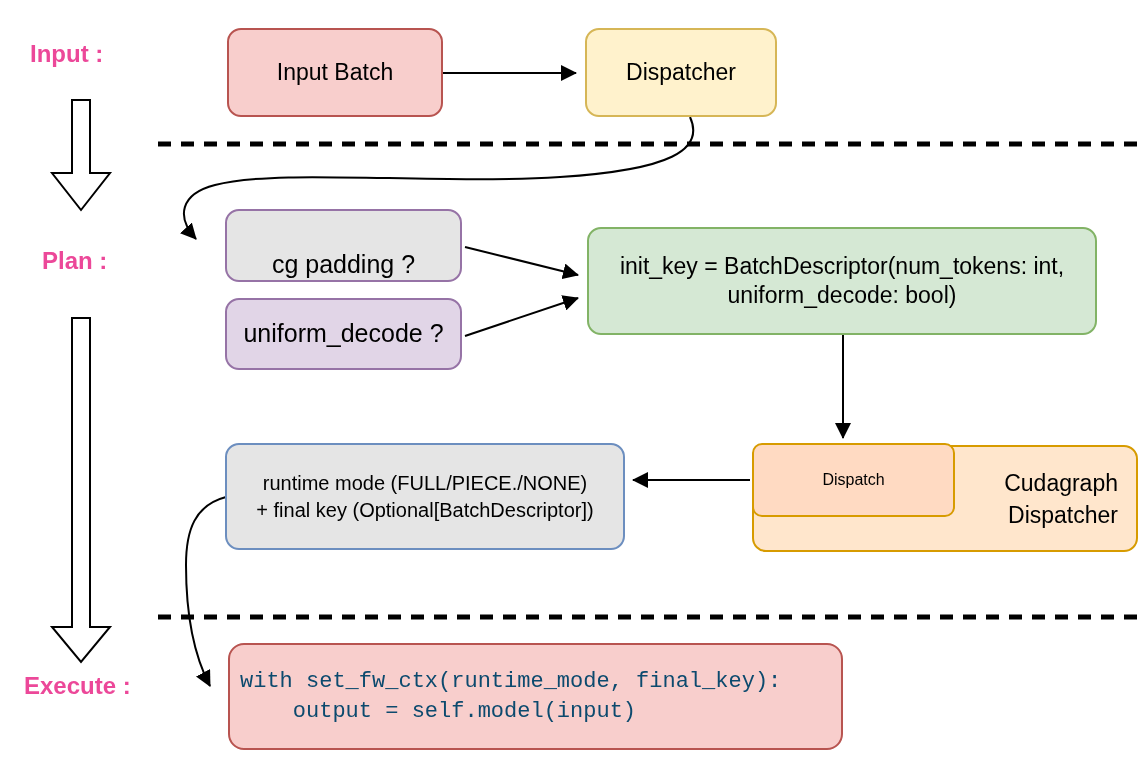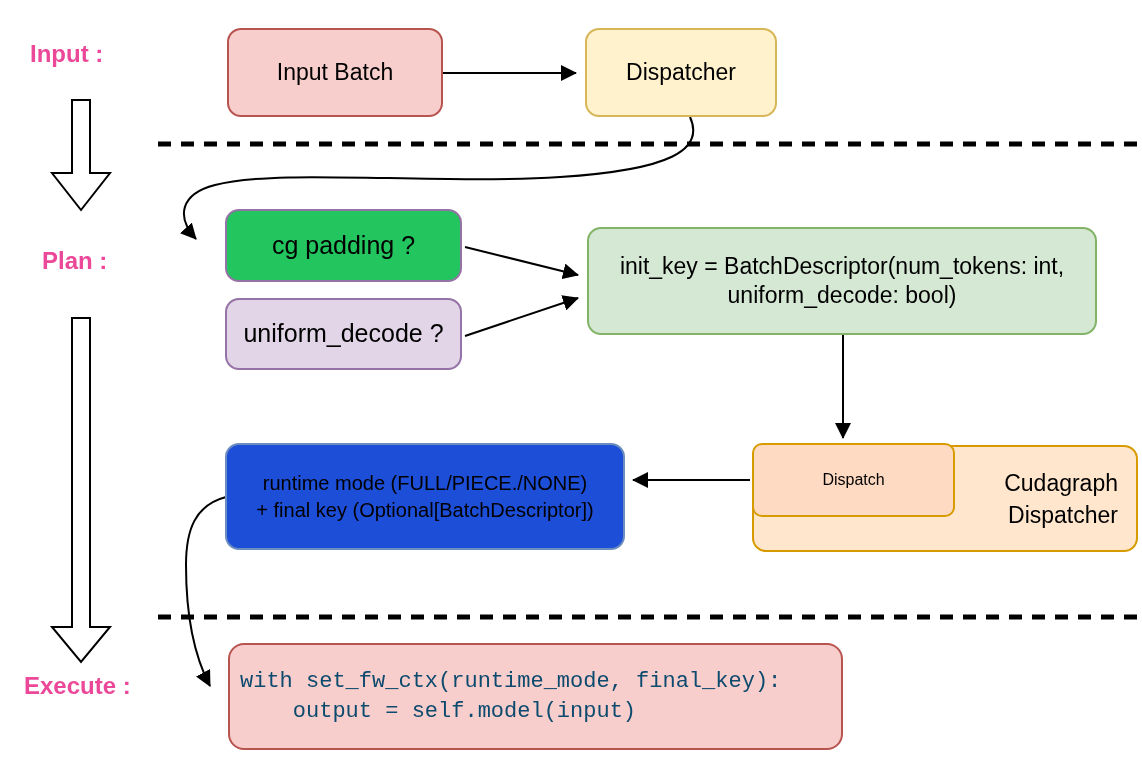--- a/index.html
+++ b/index.html
@@ -64,21 +64,21 @@
   <div class="phase-label" style="left:24px;top:672px;">Execute :</div>
 
   <div class="node n-input-batch" style="background-color: rgb(248, 206, 204); border-color: rgb(184, 84, 80);">
     <span>Input Batch</span>
   </div>
 
   <div class="node n-preprocess" style="background-color: rgb(255, 242, 204); border-color: rgb(214, 182, 86);">
     <span>Dispatcher</span>
   </div>
 
-  <div class="node n-cg-padding" style="background-color: #22c55e; border-color: rgb(150, 115, 166);">
+  <div class="node n-cg-padding" style="background-color: #e5e5e5; border-color: rgb(150, 115, 166); justify-content: flex-end;">
     <span>cg padding ?</span>
   </div>
 
   <div class="node n-uniform-decode" style="background-color: rgb(225, 213, 231); border-color: rgb(150, 115, 166);">
     <span>uniform_decode ?</span>
   </div>
 
   <div class="node n-init-key" style="background-color: rgb(213, 232, 212); border-color: rgb(130, 179, 102);">
     <span>init_key = BatchDescriptor(num_tokens: int,</span>
     <span>uniform_decode: bool)</span>
@@ -86,21 +86,21 @@
 
   <div class="node n-cudagraph" style="background-color: rgb(255, 230, 204); border-color: rgb(215, 155, 0);">
     <span>Cudagraph</span>
     <span>Dispatcher</span>
   </div>
 
   <div class="node n-dispatch" style="background-color: rgb(255, 218, 194); border-color: rgb(215, 155, 0);">
     <span>Dispatch</span>
   </div>
 
-  <div class="node n-runtime" style="background-color: #1d4ed8; border-color: rgb(108, 142, 191);">
+  <div class="node n-runtime" style="background-color: #e5e5e5; border-color: rgb(108, 142, 191);">
     <span>runtime mode (FULL/PIECE./NONE)</span>
     <span>+ final key (Optional[BatchDescriptor])</span>
   </div>
 
   <div class="node n-code" style="background-color: rgb(248, 206, 204); border-color: rgb(184, 84, 80); color: #0c4a6e;">
     <span>with set_fw_ctx(runtime_mode, final_key):</span>
     <span>    output = self.model(input)</span>
   </div>
 
 </div>

